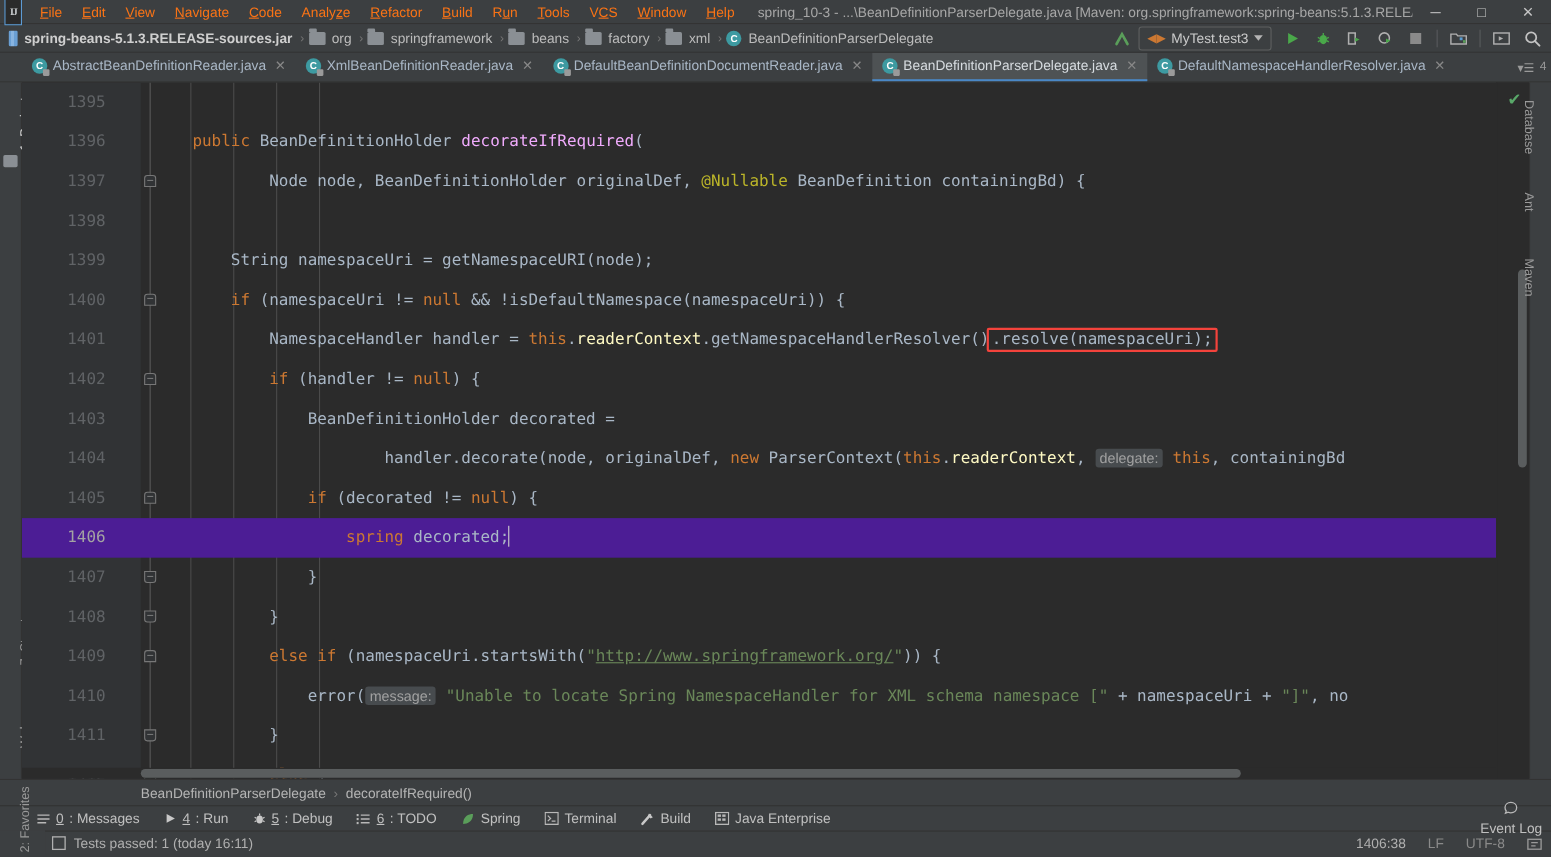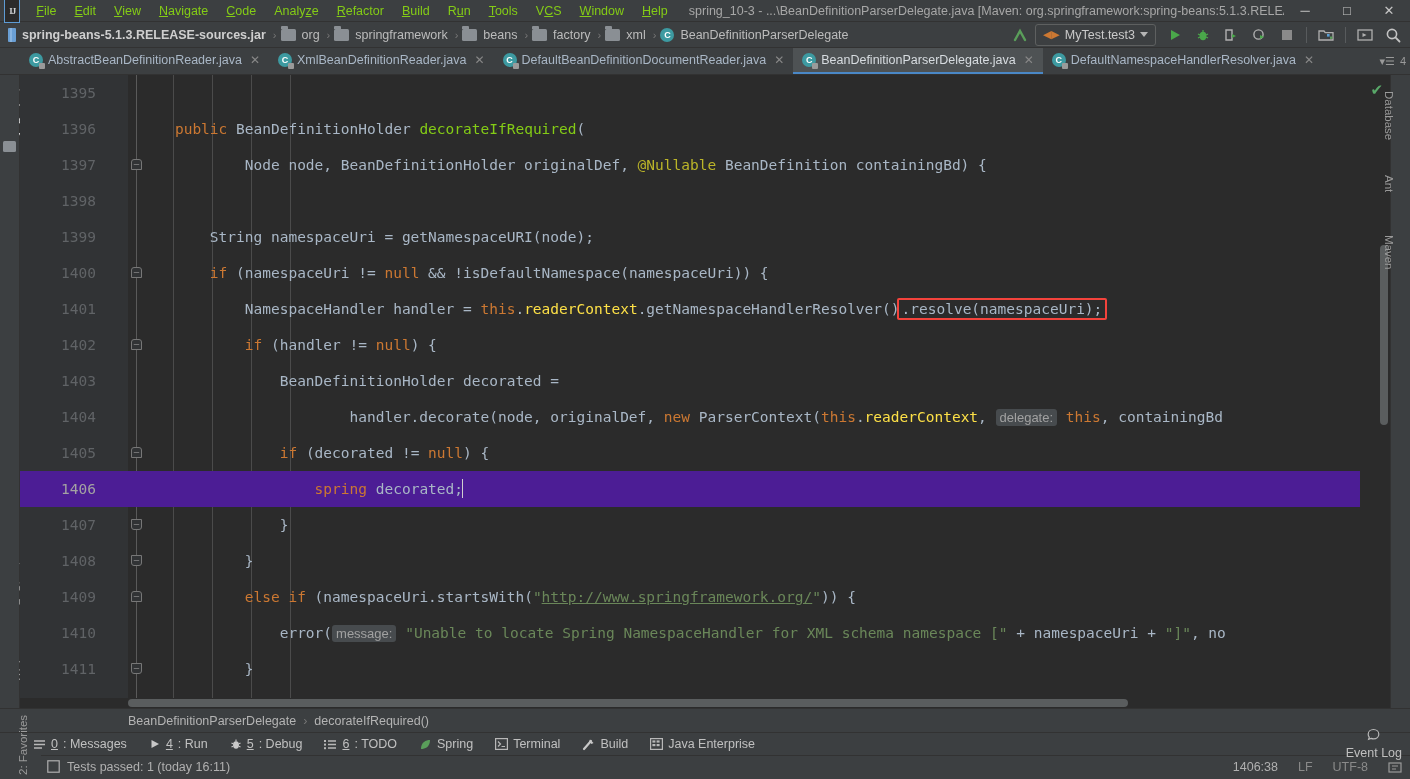--- a/index.html
+++ b/index.html
@@ -20,21 +20,21 @@
   }
   .ij-logo {
     width: 17px; height: 25px; margin: 0 7px 0 4px;
     background: #2b2b2b; border: 1px solid #5d9bd4;
     color: #cfd2d4; font-size: 9px; font-weight: bold;
     display: flex; align-items: center; justify-content: center;
     font-family: "Liberation Serif", serif; letter-spacing: -1px;
   }
   .menu { display: flex; align-items: center; gap: 0px; }
   .menu-item {
-    padding: 2px 9px; color: #84cc16; font-size: 12.5px; cursor: default; text-align: center;
+    padding: 2px 9px; color: #f97316; font-size: 12.5px; cursor: default; text-align: center;
   }
   .menu-item u { text-decoration: underline; }
   .title-text {
     margin-left: 12px; color: #a7a7a7; font-size: 12.5px;
     white-space: nowrap; overflow: hidden;
   }
   .win-btns { margin-left: auto; display: flex; align-items: center; }
   .win-btn {
     width: 42px; height: 22px; display: flex; align-items: center; justify-content: center;
     color: #c6c6c6; font-size: 13px;
@@ -147,25 +147,25 @@
   .fold.end { border-radius: 0 0 3px 3px; }
   .fold.start { border-radius: 3px 3px 0 0; }
   .vline {
     position: absolute; left: 116px; top: 0; bottom: 0; width: 1px; background: #5a5a5a;
   }
   
   .iguide { position: absolute; top: 0; bottom: 0; width: 1px; background: #4b4b4b; }
 
   
   .kw  { color: #cc7832; }
-  .fld { color: #fde047; }
+  .fld { color: #fef9c3; }
   .str { color: #6a8759; }
   .ann { color: #bbb529; }
   .id  { color: #a9b7c6; }
-  .mth { color: #84cc16; }
+  .mth { color: #f0abfc; }
   .lnk { color: #6a8759; text-decoration: underline; }
   .hint {
     background: #474b4e; color: #a1a1a1; border-radius: 3px;
     padding: 1px 4px; font-size: 13px; font-family: "Liberation Sans", sans-serif;
   }
   .redbox {
     border: 2px solid #f4433c; border-radius: 2px; padding: 1px 3px; margin: 0 -3px;
   }
   .caret {
     display: inline-block; width: 1px; height: 19px; background: #cfcfcf;

